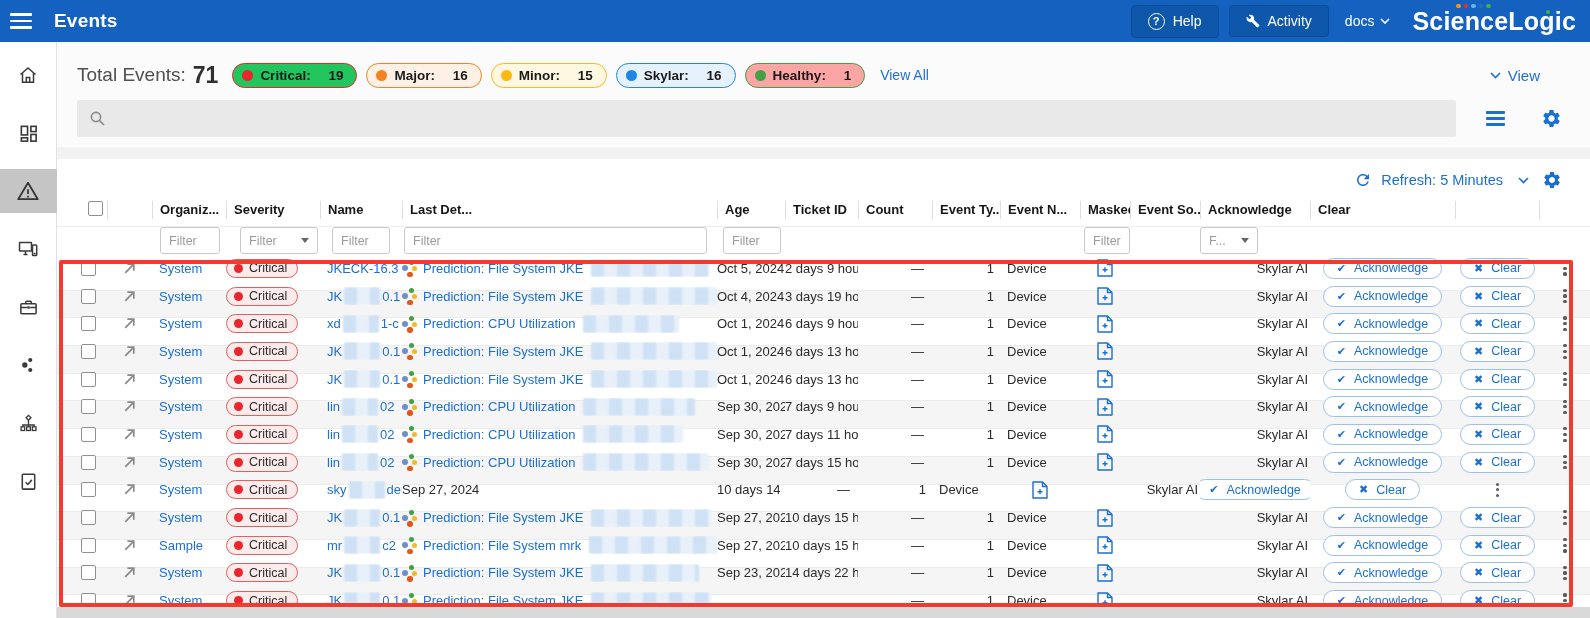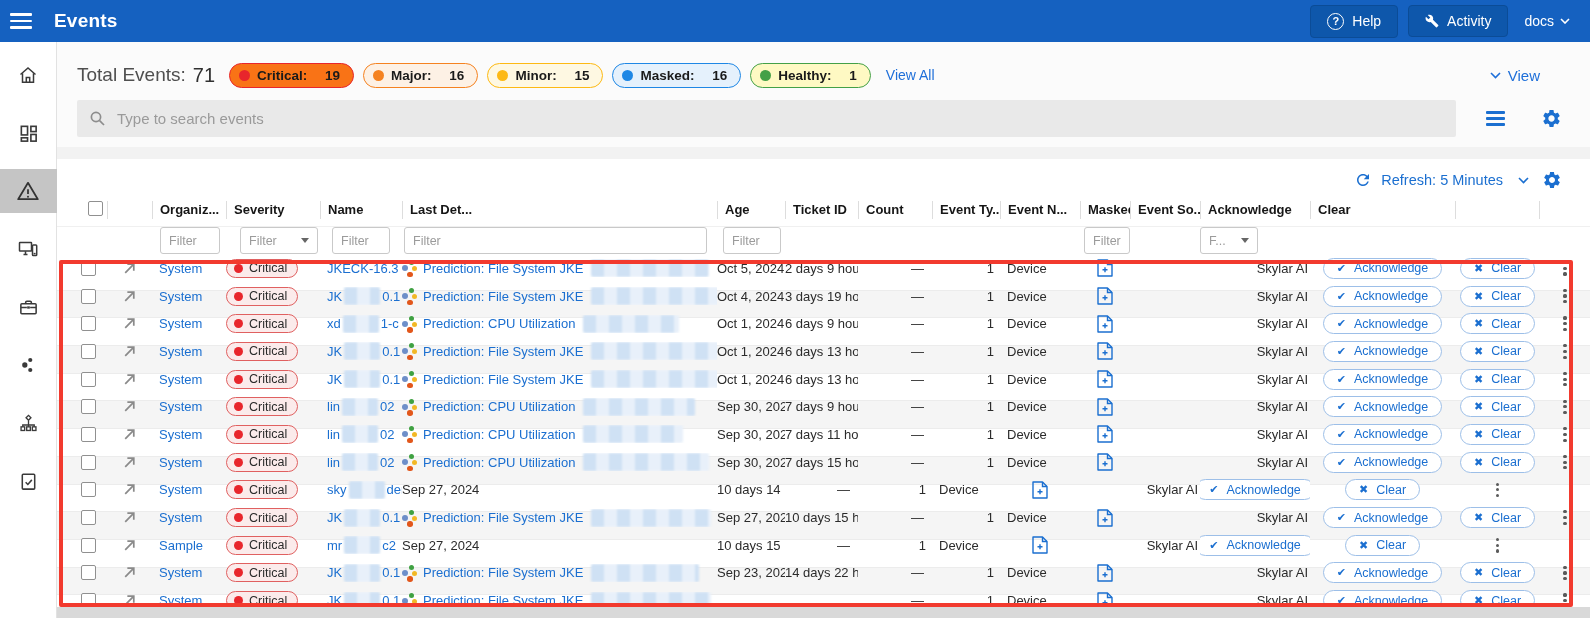--- a/index.html
+++ b/index.html
@@ -27,30 +27,30 @@
            border-right:1px solid #E2E2E2;display:flex;flex-direction:column;align-items:center;
            padding-top:11px;z-index:20;}
   .s-item{width:57px;height:44px;display:flex;align-items:center;justify-content:center;
           margin-bottom:14px;cursor:pointer;}
   .s-item.sel{background:#C5C5C5;}
   
   .main{position:absolute;left:57px;top:42px;right:0;bottom:0;}
   .top-zone{background:#FBFBFB;padding:13px 0 10px;}
   .summary{display:flex;align-items:center;padding:0 20px;height:40px;}
   .tot-lbl{font-size:19px;color:#4F4F4F;}
-  .tot-val{font-size:20px;color:#303030;font-weight:400;margin:0 14px 0 7px;text-align:center;}
+  .tot-val{font-size:23px;color:#303030;font-weight:700;margin:0 14px 0 7px;text-align:center;}
   .pills{display:flex;gap:9px;align-items:center;}
   .pill{display:flex;align-items:center;gap:7px;border-radius:15px;padding:4px 13px 4px 9px;
         font-size:13.5px;color:#1A1A1A;font-weight:600;cursor:pointer;border:1.5px solid;}
   .pill .dot{width:11px;height:11px;border-radius:50%;}
-  .p-critical{border-color:#E8262C;background:#f97316;} .p-critical .dot{background:#E8262C;}
+  .p-critical{border-color:#E8262C;background:#22c55e;} .p-critical .dot{background:#E8262C;}
   .p-major{border-color:#F58220;background:#FDF1E5;} .p-major .dot{background:#F58220;}
   .p-minor{border-color:#FDB913;background:#FEF8E2;} .p-minor .dot{background:#FDB913;}
   .p-notice{border-color:#1E87E5;background:#E5F1FC;} .p-notice .dot{background:#1E87E5;}
-  .p-healthy{border-color:#43A047;background:#fef9c3;} .p-healthy .dot{background:#43A047;}
+  .p-healthy{border-color:#43A047;background:#fca5a5;} .p-healthy .dot{background:#43A047;}
   .viewall{color:#1E6FD9;font-size:14px;margin-left:15px;cursor:pointer;}
   .viewlink{margin-left:auto;display:flex;align-items:center;gap:7px;color:#1E6FD9;font-size:15px;
             margin-right:30px;cursor:pointer;}
   .search-row{display:flex;align-items:center;margin:5px 28px 0 20px;}
   .search-box{flex:1;height:37px;background:#E9E9E9;border-radius:2px;display:flex;
               align-items:center;padding:0 12px;gap:9px;}
   .search-box input{flex:1;border:none;background:transparent;outline:none;font-size:15px;
                     color:#333;font-family:"Liberation Sans",sans-serif;}
   .search-box input::placeholder{color:#9A9A9A;}
   .list-icon{margin-left:30px;display:flex;flex-direction:column;gap:3.5px;cursor:pointer;}
@@ -135,20 +135,31 @@
       <span>Activity</span>
     </button>
     <div class="acct">
       <span>docs</span>
       <span>
         <svg width="10" height="6" viewBox="0 0 10 6">
             <path d="M1 1l4 4 4-4" fill="none" stroke="#fff" stroke-width="1.6"></path>
           </svg>
       </span>
     </div>
+    <div class="brand">
+      <span>ScienceLogic</span>
+      <span class="dots">
+        <i style="background:#F7941D"></i>
+          <i style="background:#EE3124"></i>
+          <i style="background:#5EB6E4"></i>
+          <i style="background:#1C75BC"></i>
+          <i style="background:#39B54A"></i>
+      </span>
+      <span class="gdot"></span>
+    </div>
   </div>
 </div>
 
 <div class="sidebar">
   <div class="s-item">
     <span>
         <svg width="22" height="22" viewBox="0 0 22 22" fill="none" stroke="#3A3A3A" stroke-width="1.5">
           <path d="M3.5 10.5 L11 4 L18.5 10.5"></path>
           <path d="M5.5 9.2 V18.3 H16.5 V9.2"></path>
           <path d="M9.3 18.3 V13.6 H12.7 V18.3"></path>
@@ -226,42 +237,41 @@
 
 <div class="main">
   <div class="top-zone">
     <div class="summary">
       <span class="tot-lbl">Total Events:</span>
       <span class="tot-val">71</span>
       <div class="pills">
         <span class="pill p-critical"><span class="dot"></span><span>Critical:</span>&nbsp;<b>19</b></span>
         <span class="pill p-major"><span class="dot"></span><span>Major:</span>&nbsp;<b>16</b></span>
         <span class="pill p-minor"><span class="dot"></span><span>Minor:</span>&nbsp;<b>15</b></span>
-        <span class="pill p-notice"><span class="dot"></span><span>Masked:</span>&nbsp;<b>16</b></span>
+        <span class="pill p-notice"><span class="dot"></span><span>Skylar:</span>&nbsp;<b>16</b></span>
         <span class="pill p-healthy"><span class="dot"></span><span>Healthy:</span>&nbsp;<b>1</b></span>
       </div>
       <span class="viewall">View All</span>
       <div class="viewlink">
         <span>
             <svg width="11" height="7" viewBox="0 0 11 7">
               <path d="M1 1l4.5 4.5L10 1" fill="none" stroke="#1E6FD9" stroke-width="1.6"></path>
             </svg>
           </span>
         <span>View</span>
       </div>
     </div>
     <div class="search-row">
       <div class="search-box">
         <span>
             <svg width="17" height="17" viewBox="0 0 17 17">
               <circle cx="7" cy="7" r="4.6" fill="none" stroke="#8D8D8D" stroke-width="1.7"></circle>
               <path d="M10.6 10.6 L15 15" stroke="#8D8D8D" stroke-width="1.7"></path>
             </svg>
           </span>
-        <input type="text" placeholder="Type to search events" style="">
       </div>
       <span class="list-icon">
           <i></i>
           <i></i>
           <i></i>
         </span>
       <span class="gear" style="margin-left:36px">
         <svg width="21" height="21" viewBox="0 0 24 24">
             <path fill="#1B6FD0" d="M19.14 12.94c.04-.3.06-.61.06-.94 0-.32-.02-.64-.07-.94l2.03-1.58c.18-.14.23-.41.12-.61l-1.92-3.32c-.12-.22-.37-.29-.59-.22l-2.39.96c-.5-.38-1.03-.7-1.62-.94l-.36-2.54c-.04-.24-.24-.41-.48-.41h-3.84c-.24 0-.43.17-.47.41l-.36 2.54c-.59.24-1.13.57-1.62.94l-2.39-.96c-.22-.08-.47 0-.59.22L2.74 8.87c-.12.21-.08.47.12.61l2.03 1.58c-.05.3-.09.63-.09.94s.02.64.07.94l-2.03 1.58c-.18.14-.23.41-.12.61l1.92 3.32c.12.22.37.29.59.22l2.39-.96c.5.38 1.03.7 1.62.94l.36 2.54c.05.24.24.41.48.41h3.84c.24 0 .44-.17.47-.41l.36-2.54c.59-.24 1.13-.56 1.62-.94l2.39.96c.22.08.47 0 .59-.22l1.92-3.32c.12-.22.07-.47-.12-.61l-2.01-1.58zM12 15.6c-1.98 0-3.6-1.62-3.6-3.6s1.62-3.6 3.6-3.6 3.6 1.62 3.6 3.6-1.62 3.6-3.6 3.6z"></path>
           </svg>
@@ -1019,20 +1029,30 @@
             <span class="sev-pill">
               <span class="sdot"></span>
               <span>Critical</span>
             </span>
           </div>
     <div class="c pad">
       <a class="lnk">mr</a>
       <span class="blob name-blob"></span>
       <a class="lnk">c2</a>
     </div>
+    <div class="c">
+      <span class="skylar">
+              <i class="sk1"></i>
+              <i class="sk2"></i>
+              <i class="sk3"></i>
+              <i class="sk4"></i>
+            </span>
+      <a class="lnk">Prediction: File System mrk</a>
+      <span class="blob msg-blob" style="width: 146px;"></span>
+    </div>
     <div class="c txt">Sep 27, 2024</div>
     <div class="c txt">10 days 15 h</div>
     <div class="c txt tkt">—</div>
     <div class="c txt right">1</div>
     <div class="c txt pad">Device</div>
     <div class="c center">
       <svg width="16" height="18" viewBox="0 0 16 18" fill="none" stroke="#1B6FD0" stroke-width="1.4">
               <path d="M1 1 h9.5 L15 5.5 V17 H1 Z" stroke-linejoin="round"></path>
               <path d="M10.5 1 V5.5 H15"></path>
               <path d="M8 8.2 v5 M5.5 10.7 h5"></path>

